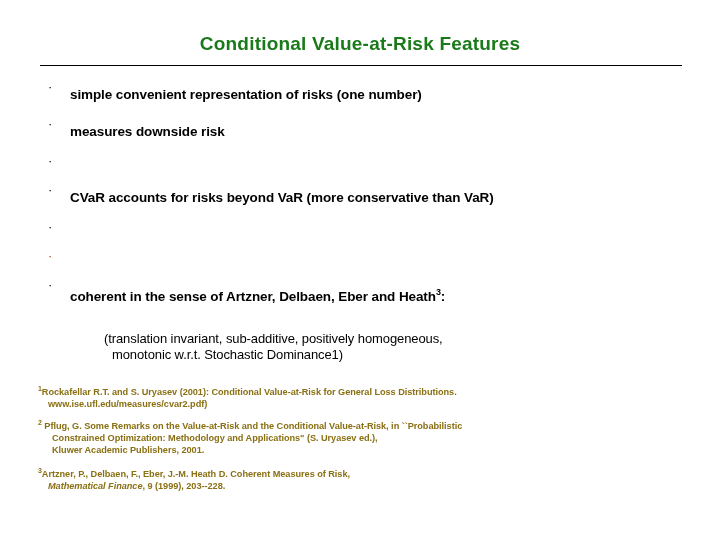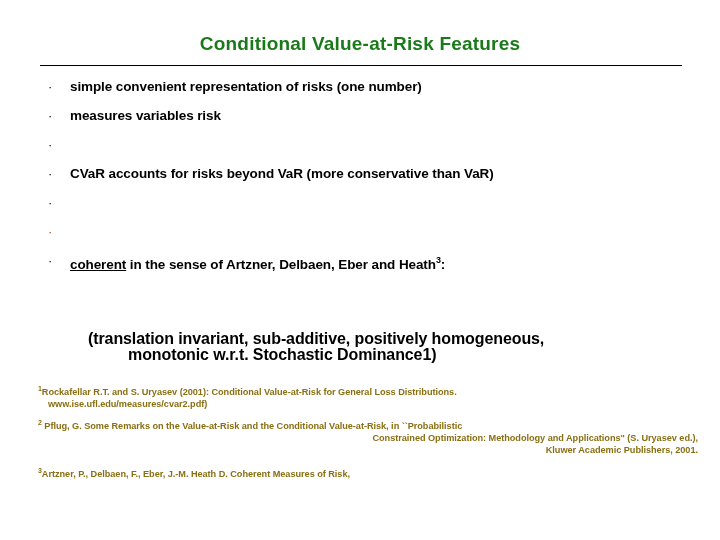--- a/index.html
+++ b/index.html
@@ -60,66 +60,67 @@
     text-align: left;
     padding-left: 4px;
     box-sizing: border-box;
   }
   .bullet-text {
     font-size: 13.5px;
     font-weight: bold;
     line-height: 17px;
     color: #000000;
     letter-spacing: -0.1px;
+    margin-top: 8px;
   }
   .b-red .bullet-text,
   .b-red .bullet-mark {
     color: #c0392b;
   }
   .bullet-text sup {
     font-size: 9px;
     vertical-align: super;
   }
   .sup-sign {
     font-size: 11px;
     vertical-align: super;
     font-weight: bold;
   }
-  .u { text-decoration: underline; }
+  .u { }
   .paren {
     position: absolute;
     top: 331px;
-    left: 88px;
+    left: 104px;
     width: 560px;
-    font-size: 16px;
-    font-weight: bold;
+    font-size: 13px;
+    font-weight: normal;
     line-height: 16px;
     color: #000000;
     letter-spacing: -0.1px;
   }
-  .paren .line2 { padding-left: 8px; margin-left: 32px; }
+  .paren .line2 { padding-left: 8px; }
   .refs {
     position: absolute;
     top: 383px;
     left: 38px;
     width: 660px;
     color: #8a7014;
     font-size: 9.2px;
     font-weight: bold;
     line-height: 11.6px;
     letter-spacing: -0.05px;
   }
   .ref {
     margin-bottom: 6px;
   }
   .ref .ln {
     white-space: nowrap;
   }
   .ref .i1 { padding-left: 10px; }
-  .ref .i2 { padding-left: 14px; text-align: right; }
+  .ref .i2 { padding-left: 14px; }
   .ref sup {
     font-size: 7px;
     vertical-align: super;
   }
   .ref .em { font-style: italic; }
   .ref-2 { margin-top: 7px; }
   .ref-3 { margin-top: 9px; }
 </style>
 </head>
 <body>
@@ -131,21 +132,21 @@
 
   <div class="bullets">
 
     <div class="bullet-row">
       <span class="bullet-mark">·</span>
       <span class="bullet-text">simple convenient representation of risks (one number)</span>
     </div>
 
     <div class="bullet-row">
       <span class="bullet-mark">·</span>
-      <span class="bullet-text">measures variables risk</span>
+      <span class="bullet-text">measures downside risk</span>
     </div>
 
     <div class="bullet-row">
       <span class="bullet-mark">·</span>
     </div>
 
     <div class="bullet-row">
       <span class="bullet-mark">·</span>
       <span class="bullet-text">CVaR accounts for risks beyond VaR (more conservative than VaR)</span>
     </div>
@@ -178,17 +179,18 @@
     </div>
 
     <div class="ref ref-2">
       <div class="ln"><sup>2</sup><span> Pflug, G. Some Remarks on the Value-at-Risk and the Conditional Value-at-Risk, in ``Probabilistic</span></div>
       <div class="ln i2">Constrained Optimization: Methodology and Applications" (S. Uryasev ed.),</div>
       <div class="ln i2">Kluwer Academic Publishers, 2001.</div>
     </div>
 
     <div class="ref ref-3">
       <div class="ln"><sup>3</sup><span>Artzner, P., Delbaen, F., Eber, J.-M. Heath D. Coherent Measures of Risk,</span></div>
+      <div class="ln i1"><span class="em">Mathematical Finance</span><span>, 9 (1999), 203--228.</span></div>
     </div>
 
   </div>
 
 </div>
 
 </body></html>

